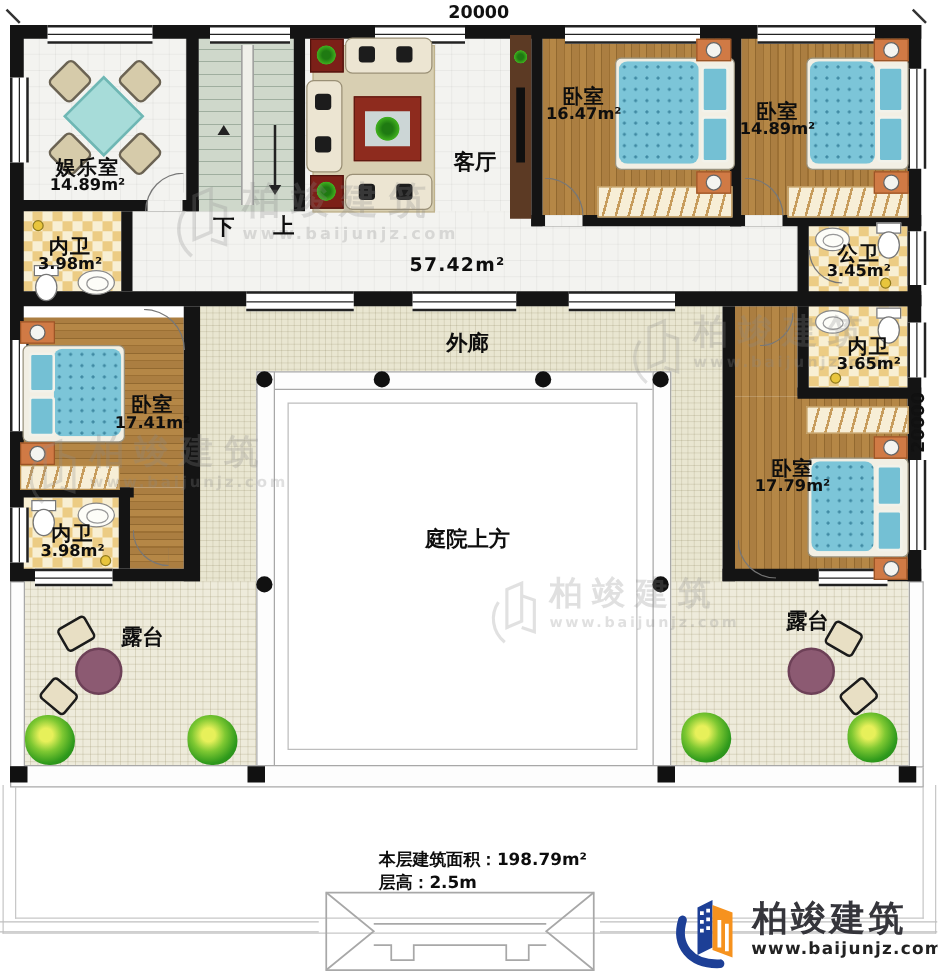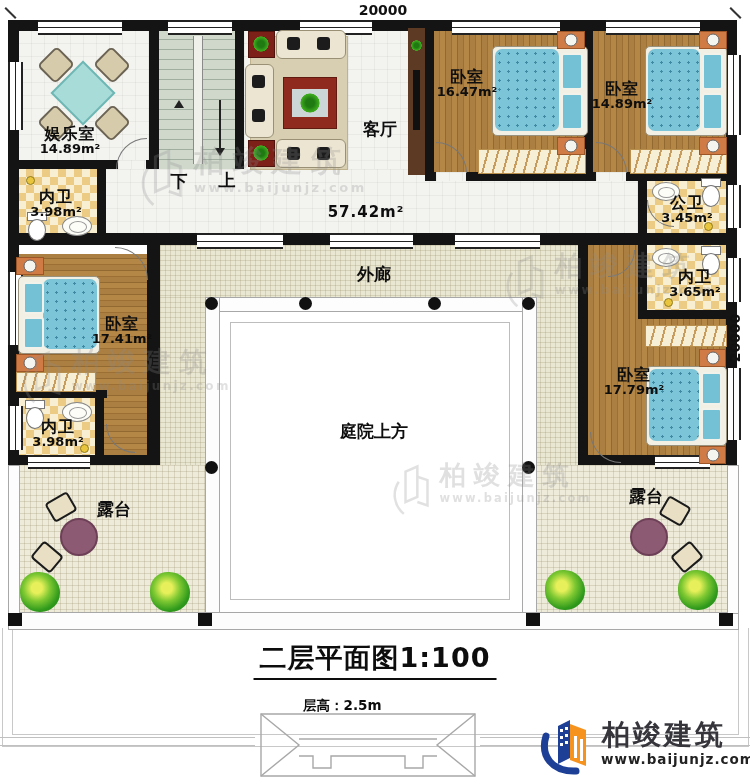--- a/index.html
+++ b/index.html
@@ -400,23 +400,21 @@
   <svg class="abs" style="left:253px;top:706px;z-index:2;" width="230" height="76" viewBox="0 0 230 76">
     <g fill="none" stroke="#a8a8a8" stroke-width="1.4">
       <path d="M8 8 H222 V70 H8 Z"></path>
       <path d="M8 8 L46 39 L8 70"></path>
       <path d="M222 8 L184 39 L222 70"></path>
       <path d="M46 33 H184"></path>
       <path d="M46 50 H60 V62 H78 V50 H152 V62 H170 V50 H184"></path>
     </g>
   </svg>
 
-  <div class="abs title-main" style="left:375px;top:640px;">
-    <span>二层平面图</span><span>1:100</span>
-  </div>
+  <div class="abs title-sub" style="left:303px;top:679px;">本层建筑面积：198.79m²</div>
   <div class="abs title-sub" style="left:303px;top:697px;">层高：2.5m</div>
 
   <svg class="abs" style="left:536px;top:712px;z-index:11;" width="64" height="64" viewBox="0 0 64 64">
     <path d="M40 59 C16 60 4 44 10 24" fill="none" stroke="#1d3f96" stroke-width="7" stroke-linecap="round"></path>
     <polygon points="22,14 34,8 34,46 22,52" fill="#1d3f96"></polygon>
     <g fill="#fff">
       <rect x="24" y="17" width="3" height="3"></rect>
         <rect x="29" y="15" width="3" height="3"></rect>
       <rect x="24" y="24" width="3" height="3"></rect>
         <rect x="29" y="22" width="3" height="3"></rect>

